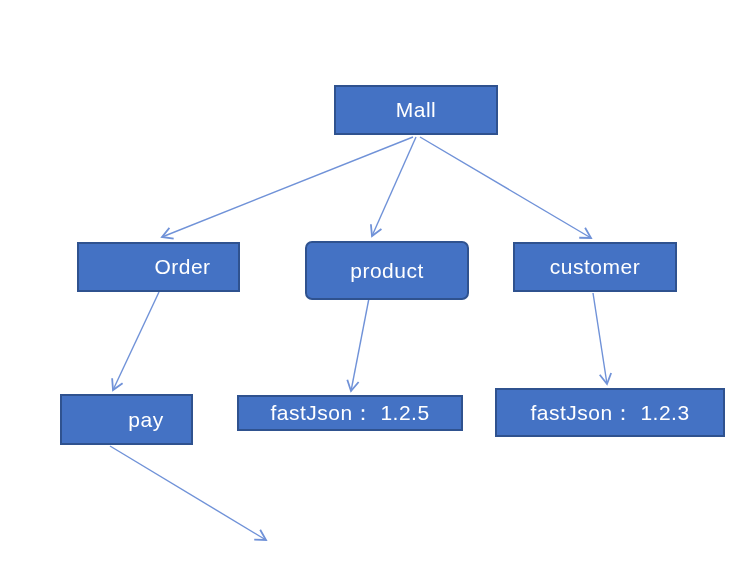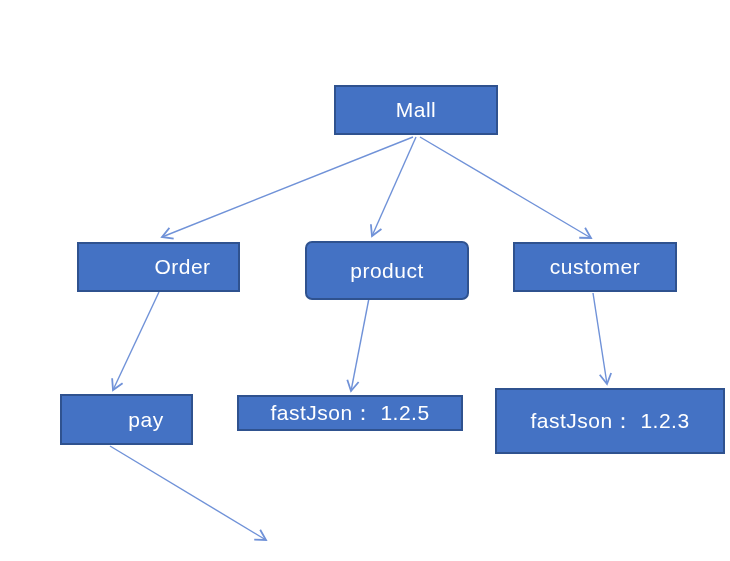--- a/index.html
+++ b/index.html
@@ -37,21 +37,21 @@
     font-weight: 400;
     letter-spacing: 0.5px;
     white-space: nowrap;
   }
   .node-mall              { left: 334px; top: 45px;  width: 164px; height: 50px; }
   .node-order             { left: 77px;  top: 202px; width: 163px; height: 50px; padding-left: 48px; }
   .node-product           { left: 305px; top: 201px; width: 164px; height: 59px; border-radius: 7px; }
   .node-customer          { left: 513px; top: 202px; width: 164px; height: 50px; }
   .node-pay               { left: 60px;  top: 354px; width: 133px; height: 51px; padding-left: 39px; }
   .node-fastjson-product  { left: 237px; top: 355px; width: 226px; height: 36px; }
-  .node-fastjson-customer { left: 495px; top: 348px; width: 230px; height: 66px; }
+  .node-fastjson-customer { left: 495px; top: 348px; width: 230px; height: 49px; }
   .node-fastjson-pay      { left: 152px; top: 505px; width: 236px; height: 48px; }
 </style>
 </head>
 <body>
 
 <div class="canvas">
 
   <svg class="edges" viewBox="0 0 730 561" xmlns="http://www.w3.org/2000/svg">
     <defs>
       <marker id="arrowhead" viewBox="0 0 12 12" refX="10" refY="6" markerWidth="11" markerHeight="11" orient="auto-start-reverse">

